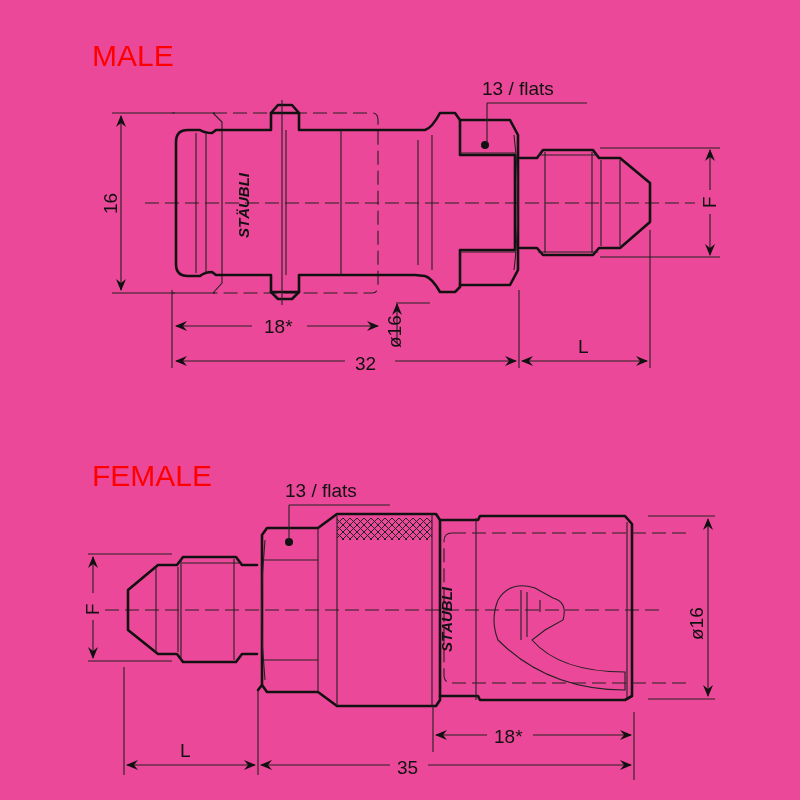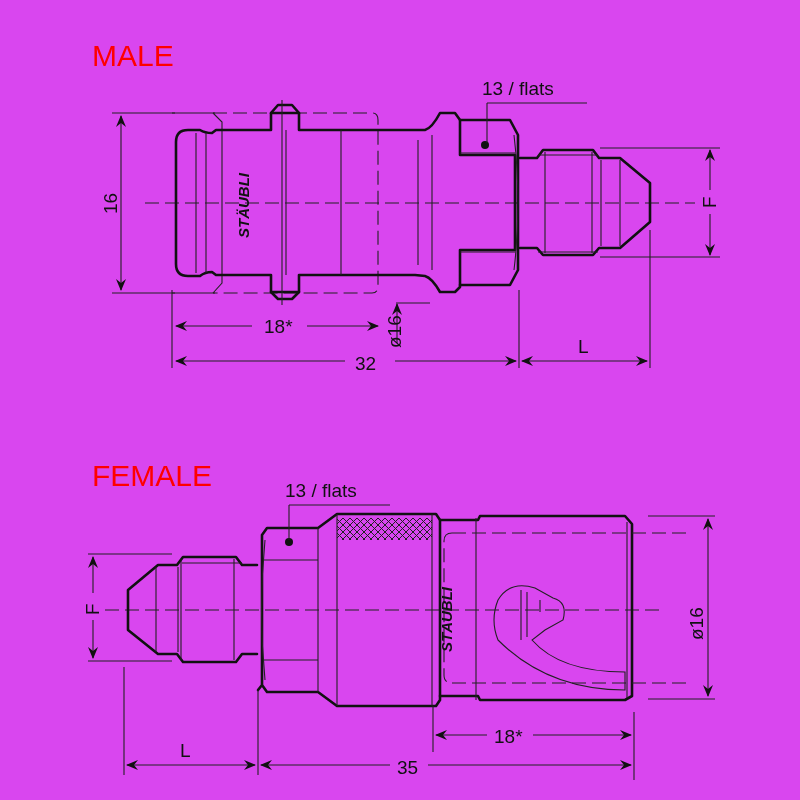--- a/index.html
+++ b/index.html
@@ -1,16 +1,16 @@
 <!DOCTYPE html>
 <html><head>
   <meta charset="utf-8">
   <style>
     html, body { margin: 0; padding: 0; background: #ffffff; }
-    #stage { position: relative; width: 800px; height: 800px; overflow: hidden; background: #d946ef; }
+    #stage { position: relative; width: 800px; height: 800px; overflow: hidden; background: #ec4899; }
     svg { position: absolute; left: 0; top: 0; }
     .thick { stroke: #111; stroke-width: 2.6; fill: none; stroke-linejoin: round; stroke-linecap: round; }
     .thin  { stroke: #222; stroke-width: 1.1; fill: none; }
     .dash  { stroke: #222; stroke-width: 1.1; fill: none; stroke-dasharray: 14 6; }
     .dim   { stroke: #222; stroke-width: 1.1; fill: none; }
     .arrow { fill: #111; stroke: none; }
     .lbl   { font-family: "Liberation Sans", sans-serif; font-size: 19px; fill: #111; }
     .title { font-family: "Liberation Sans", sans-serif; font-size: 30px; fill: #ff0000; }
     .brand { font-family: "Liberation Sans", sans-serif; font-size: 15px; font-weight: bold; font-style: italic; fill: #111; }
   </style>

